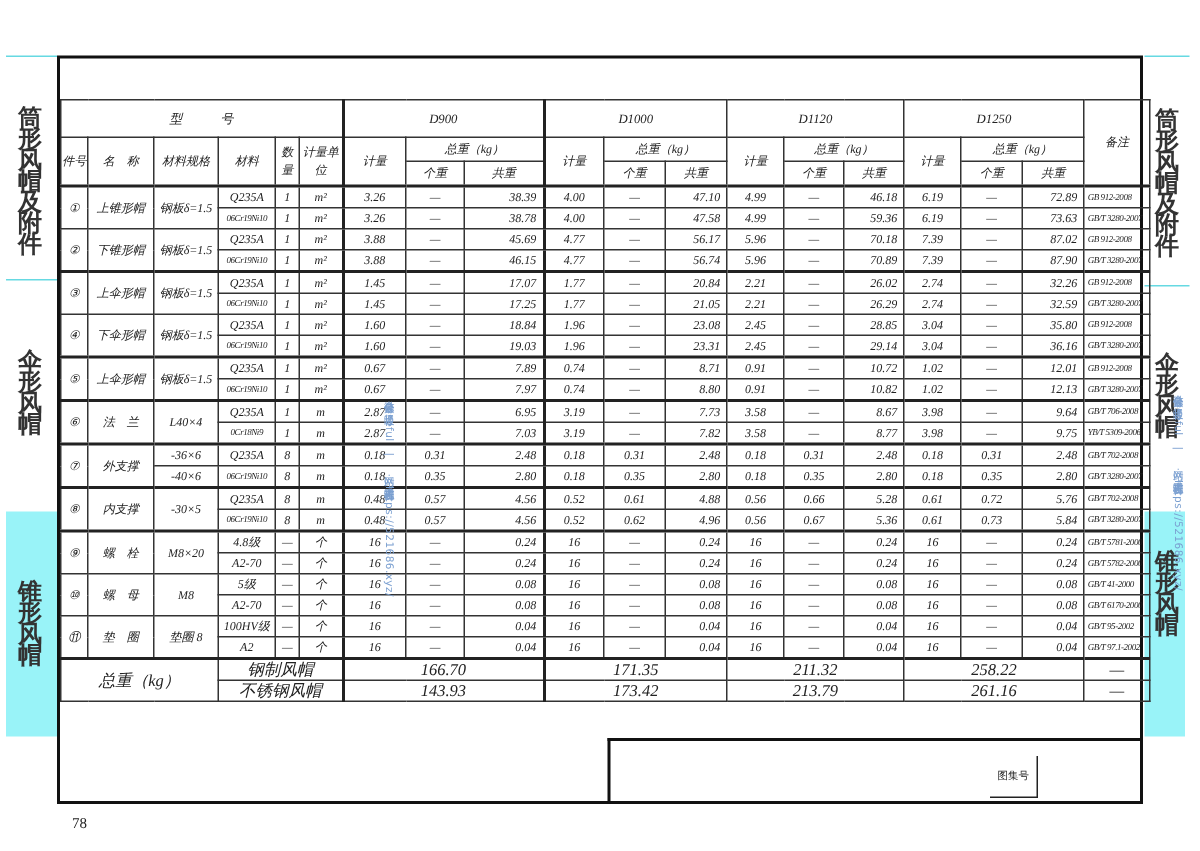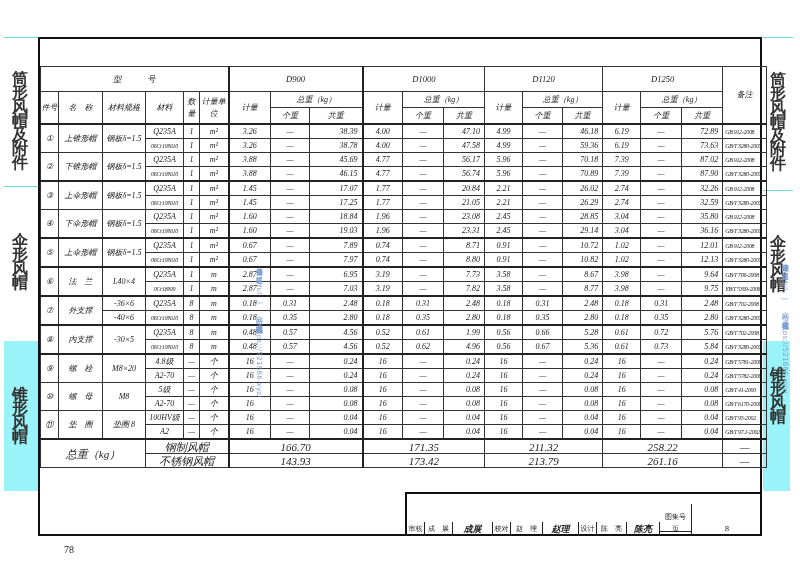--- a/index.html
+++ b/index.html
@@ -30,21 +30,21 @@
   .wm { position:absolute; font-family:"DejaVu Sans","Liberation Sans",sans-serif; font-size:7px; color:#7a9fd0;
         writing-mode:vertical-rl; letter-spacing:0.3px; }
   .tb { position:absolute; left:405px; top:492px; width:357px; height:44px; border-top:2px solid #111; border-left:2px solid #111; box-sizing:border-box; }
   .tb-title { position:absolute; left:0; top:0; width:252px; height:27px; border-right:1px solid #222; border-bottom:1px solid #222;
               font-family:"DejaVu Sans","Liberation Sans",sans-serif; font-size:15px; text-align:center; line-height:27px; }
   .tb-label1 { position:absolute; left:253px; top:10px; width:31px; height:27px; border-right:1px solid #222; border-bottom:1px solid #222; font-size:7px; text-align:center; line-height:27px; }
   .tb-val1 { position:absolute; left:285px; top:0; width:70px; height:27px; border-bottom:1px solid #222; font-size:7.5px; text-align:center; line-height:27px; }
   .tb-row { position:absolute; left:0; top:28px; width:355px; height:14px; font-size:7px; line-height:14px; }
   .tb-row span { position:absolute; top:0; height:14px; text-align:center; border-right:1px solid #222; box-sizing:border-box; }
   .sig { font-family:"DejaVu Serif","Liberation Serif",serif; font-style:italic; font-weight:bold; font-size:9px; }
-  .pageno { position:absolute; left:64px; top:544px; font-size:10px; font-family:"Liberation Serif","DejaVu Serif",serif; }
+  .pageno { position:absolute; left:48px; top:544px; font-size:10px; font-family:"Liberation Serif","DejaVu Serif",serif; }
 </style>
 </head>
 <body>
 
 <div class="cyan-l"></div>
 <div class="cyan-r"></div>
 <div class="cline" style="left:4px;top:37px;width:34px;"></div>
 <div class="cline" style="left:4px;top:186px;width:34px;"></div>
 <div class="cline" style="left:763px;top:37px;width:30px;"></div>
 <div class="cline" style="left:763px;top:190px;width:30px;"></div>
@@ -396,21 +396,21 @@
           <td rowspan="2">内支撑</td>
           <td rowspan="2">-30×5</td>
           <td>Q235A</td>
           <td>8</td>
           <td class="thickR">m</td>
           <td class="num">0.48</td>
           <td class="num">0.57</td>
           <td class="right thickR">4.56</td>
           <td class="num">0.52</td>
           <td class="num">0.61</td>
-          <td class="right">1.99</td>
+          <td class="right">4.88</td>
           <td class="num">0.56</td>
           <td class="num">0.66</td>
           <td class="right">5.28</td>
           <td class="num">0.61</td>
           <td class="num">0.72</td>
           <td class="right">5.76</td>
           <td class="tiny left">GB/T 702-2008</td>
         </tr>
         <tr>
           <td class="tiny">06Cr19Ni10</td>
@@ -565,31 +565,18 @@
         <td colspan="3">213.79</td>
         <td colspan="3">261.16</td>
         <td>—</td>
       </tr>
     </tbody>
   </table>
 </div>
 
 <div class="tb">
   <div class="tb-label1">图集号</div>
-  <div class="tb-row">
-    <span style="left:0;width:18px;">审核</span>
-    <span style="left:18px;width:28px;">成　展</span>
-    <span class="sig" style="left:46px;width:40px;">成展</span>
-    <span style="left:86px;width:18px;">校对</span>
-    <span style="left:104px;width:32px;">赵　理</span>
-    <span class="sig" style="left:136px;width:36px;">赵理</span>
-    <span style="left:172px;width:18px;">设计</span>
-    <span style="left:190px;width:30px;">陈　亮</span>
-    <span class="sig" style="left:220px;width:33px;">陈亮</span>
-    <span style="left:253px;width:32px;">页</span>
-    <span style="left:285px;width:70px;border-right:none;">8</span>
-  </div>
 </div>
 
 <div class="wm" style="left:254px;top:262px;height:270px;">微信公众号：暖通useful　|　网站：大暖工程资源 https://521686.xyz/</div>
 <div class="wm" style="left:780px;top:258px;height:270px;">微信公众号：暖通useful　|　网站：大暖工程资源 https://521686.xyz/</div>
 
 <div class="pageno">78</div>
 
 </body></html>

